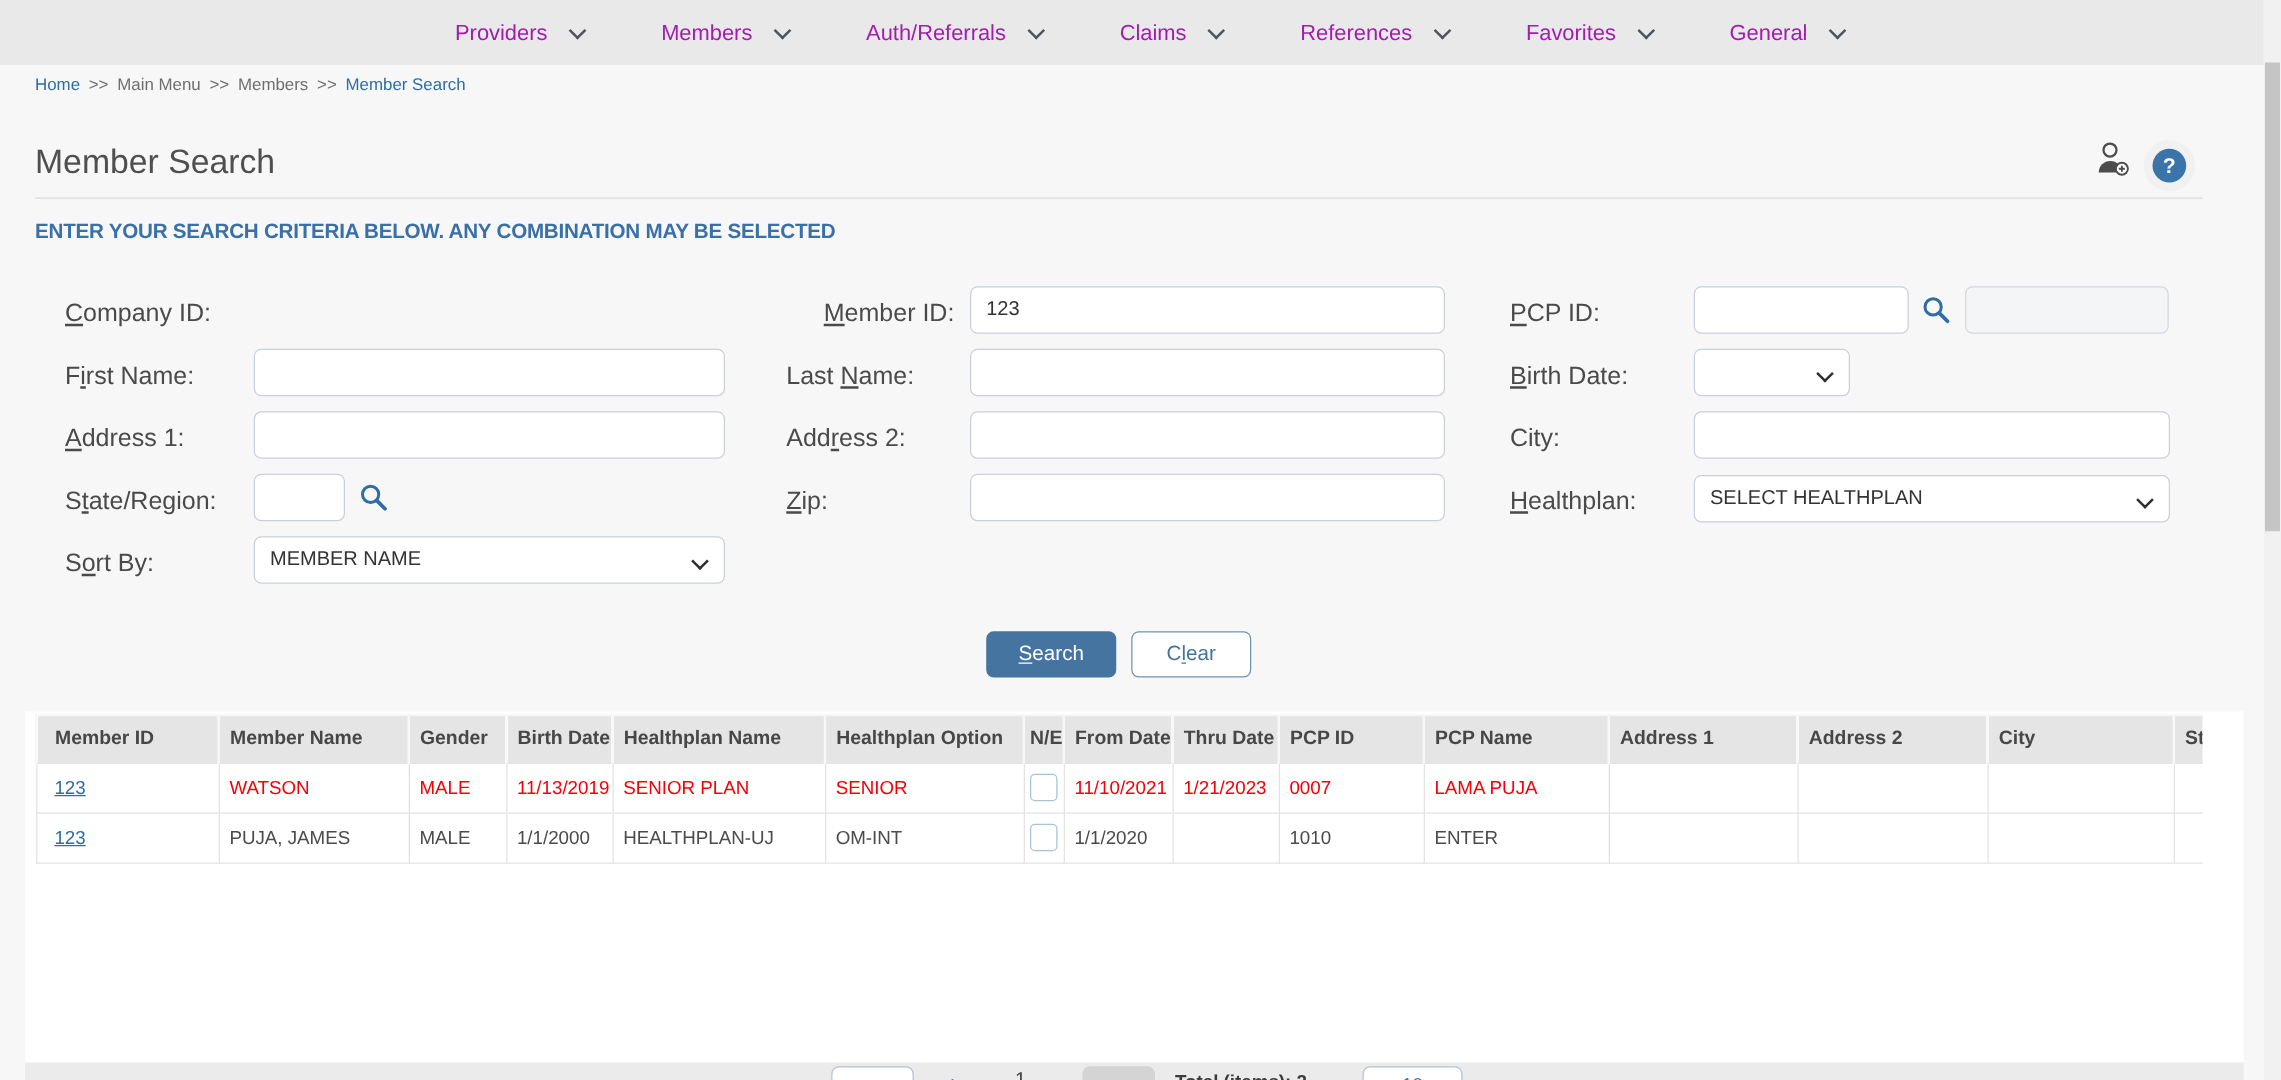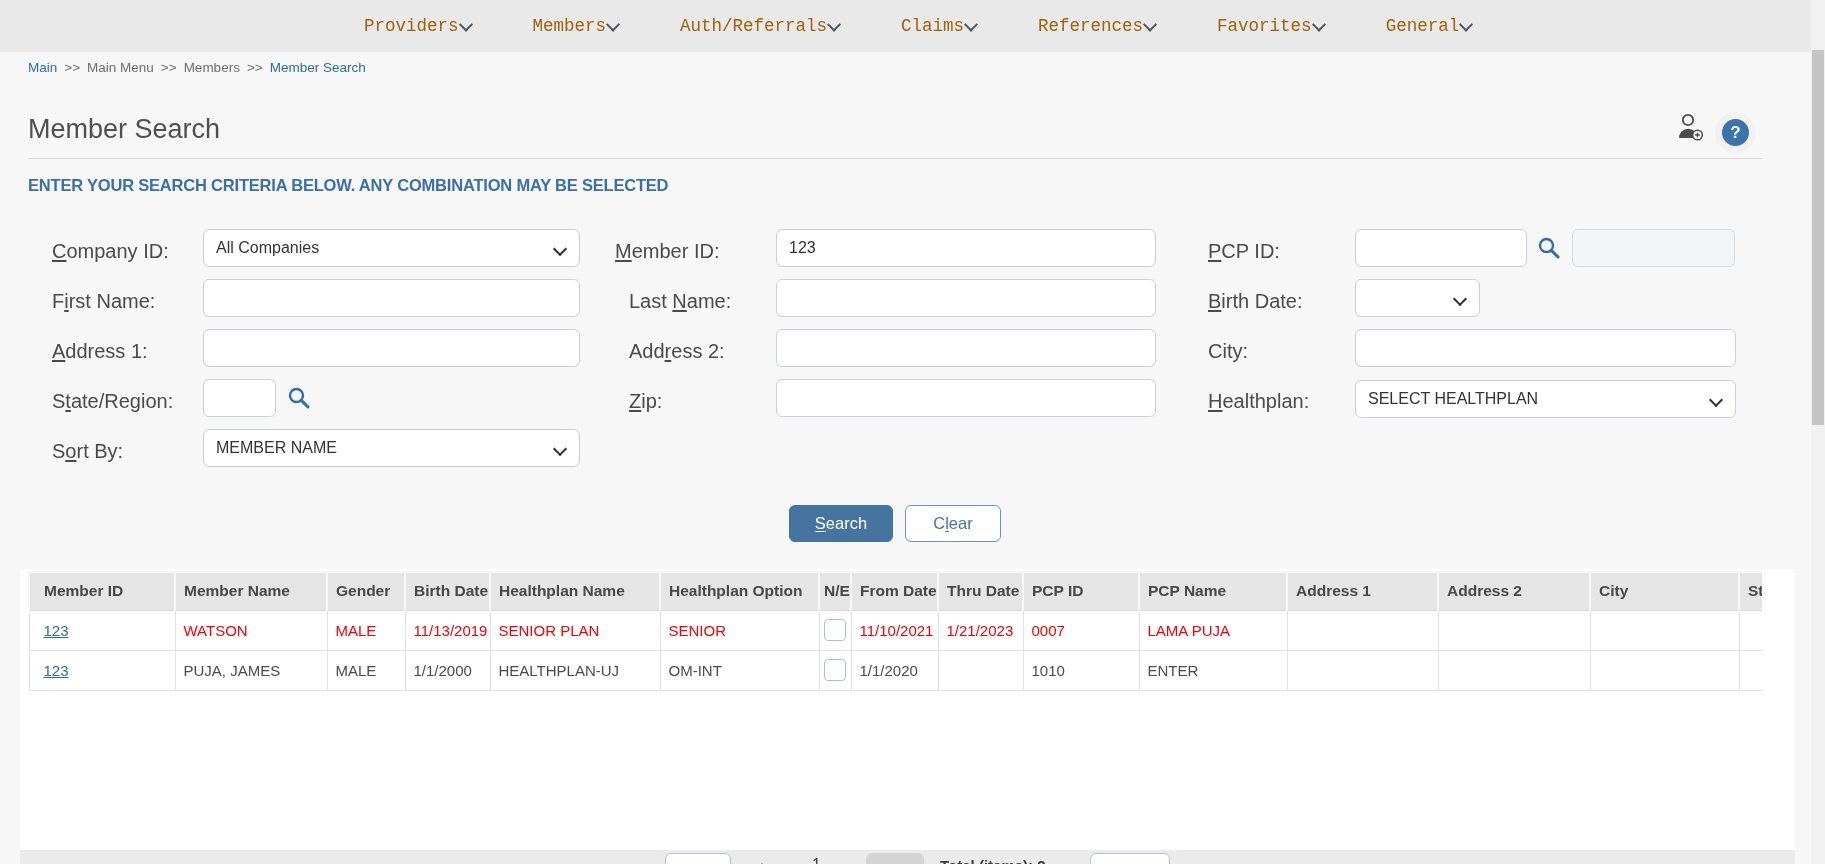--- a/index.html
+++ b/index.html
@@ -1,21 +1,21 @@
 <!DOCTYPE html>
 <html><head>
 <meta charset="utf-8">
 <style>
   html,body{margin:0;padding:0;background:#ddd;}
   .screen{position:relative;width:1825px;height:864px;background:#f7f7f7;overflow:hidden;
           font-family:"Liberation Sans",sans-serif;color:#4a4a4a;}
   
   .nav{position:absolute;top:0;left:0;width:1811px;height:52px;background:#e9e9e9;
        display:flex;align-items:center;padding-left:364px;gap:62px;box-sizing:border-box;}
-  .nav-item{display:flex;align-items:center;gap:2px;font-size:17.5px;color:#a16207;cursor:pointer;white-space:nowrap;font-family:Liberation Mono, monospace;}
+  .nav-item{display:flex;align-items:center;gap:19px;font-size:17.5px;color:#a21caf;cursor:pointer;white-space:nowrap;}
   .chev{display:inline-block;width:8px;height:8px;border-right:2px solid #4d545c;border-bottom:2px solid #4d545c;
         transform:rotate(45deg) translate(-1px,-1px);}
   
   .breadcrumb{position:absolute;top:60px;left:28px;font-size:13.5px;color:#6e6e6e;display:flex;gap:7px;}
   .bc-link{color:#2e6da4;cursor:pointer;}
   
   .title{position:absolute;top:114px;left:28px;font-size:27px;color:#4f4f4f;}
   .rule{position:absolute;top:158px;left:28px;width:1734px;height:1px;background:#dcdcdc;}
   .icon-person{position:absolute;left:1675px;top:112px;cursor:pointer;}
   .help{position:absolute;left:1722px;top:119px;width:27px;height:27px;border-radius:50%;background:#3a74a8;
@@ -97,21 +97,21 @@
         <span>Favorites</span>
         <span class="chev"></span>
       </div>
     <div class="nav-item">
         <span>General</span>
         <span class="chev"></span>
       </div>
   </div>
 
   <div class="breadcrumb">
-    <span class="bc-link">Main</span>
+    <span class="bc-link">Home</span>
     <span>&gt;&gt;</span>
     <span>Main Menu</span>
     <span>&gt;&gt;</span>
     <span>Members</span>
     <span>&gt;&gt;</span>
     <span class="bc-link">Member Search</span>
   </div>
 
   <div class="title">Member Search</div>
   <div class="icon-person">
@@ -122,26 +122,22 @@
       <line x1="22.5" y1="20.6" x2="22.5" y2="25.4" stroke="#4c4c4c" stroke-width="1.5"></line>
       <line x1="20.1" y1="23" x2="24.9" y2="23" stroke="#4c4c4c" stroke-width="1.5"></line>
     </svg>
   </div>
   <div class="help">?</div>
   <div class="rule"></div>
 
   <div class="criteria">ENTER YOUR SEARCH CRITERIA BELOW. ANY COMBINATION MAY BE SELECTED</div>
 
   <div class="lbl" style="left:52px;top:240px"><span></span><span class="ak">C</span><span>ompany ID:</span></div>
-  <div class="sel" style="left:203px;top:229px;width:377px">
-      <span>All Companies</span>
-      <span class="sel-chev"></span>
-    </div>
-
-  <div class="lbl" style="left:615px;top:240px"><span></span><span class="ak">M</span><span>ember ID:</span></div>
+
+  <div class="lbl" style="left:659px;top:240px"><span></span><span class="ak">M</span><span>ember ID:</span></div>
   <input class="inp" style="left: 776px; top: 229px; width: 380px;" value="123">
 
   <div class="lbl" style="left:1208px;top:240px"><span></span><span class="ak">P</span><span>CP ID:</span></div>
   <input class="inp" style="left: 1355px; top: 229px; width: 172px;" value="">
   <div class="mag" style="left:1537px;top:236px">
     <svg width="24" height="24" viewBox="0 0 24 24">
         <circle cx="9.5" cy="9.5" r="6.5" fill="none" stroke="#2e6da5" stroke-width="2.4"></circle>
         <line x1="14.5" y1="14.5" x2="21" y2="21" stroke="#2e6da5" stroke-width="3" stroke-linecap="round"></line>
       </svg>
   </div>

